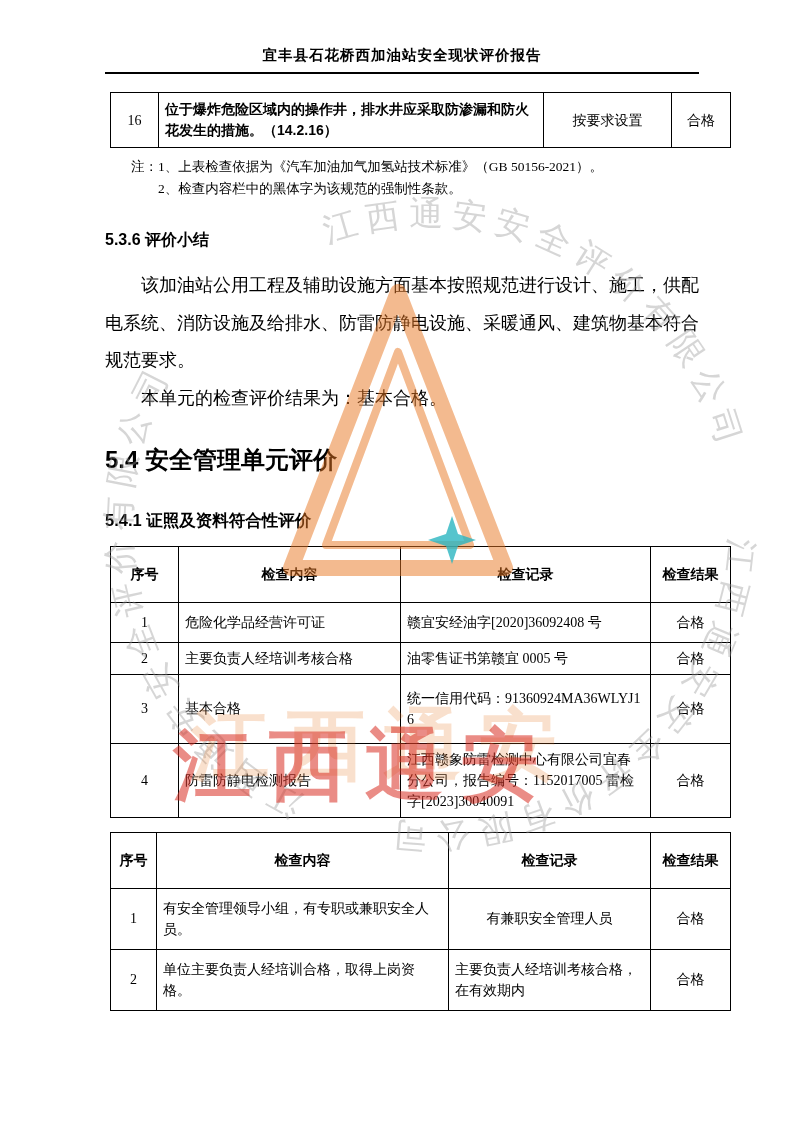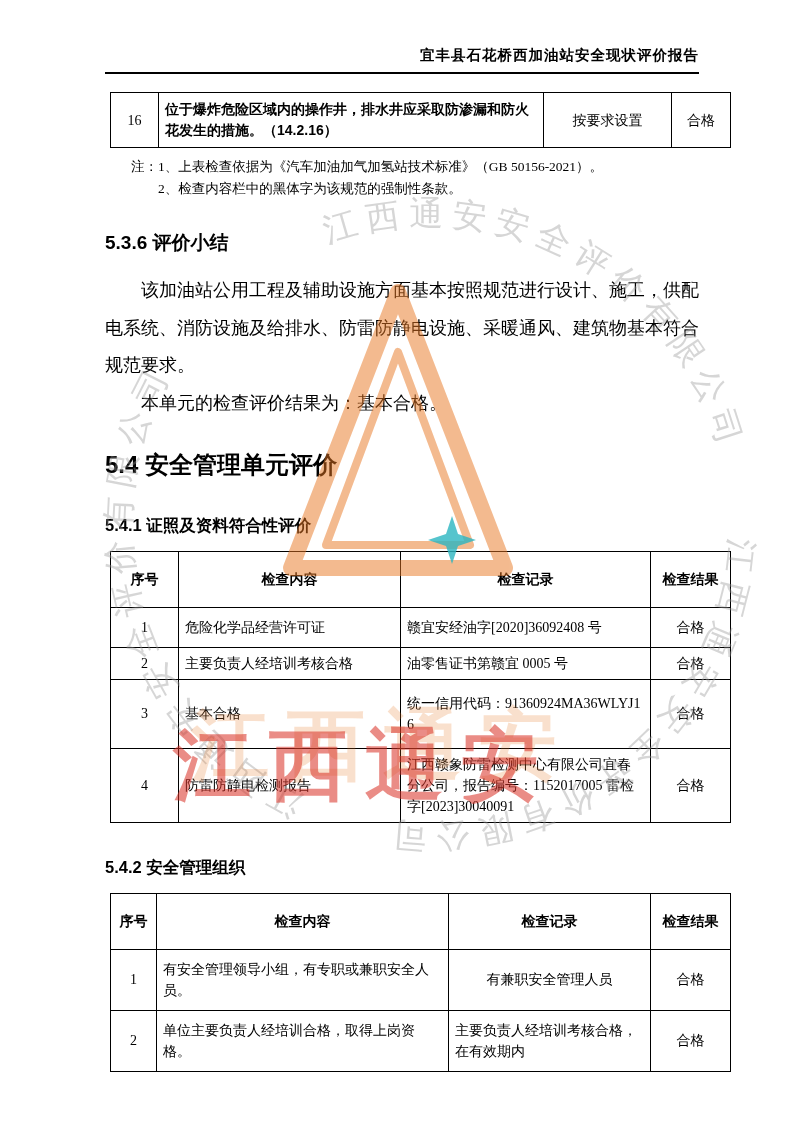--- a/index.html
+++ b/index.html
@@ -5,37 +5,37 @@
   * { margin:0; padding:0; box-sizing:border-box; }
   html,body { background:#ffffff; }
   .page {
     position:relative; width:800px; height:1131px; background:#fff;
     overflow:hidden; color:#000;
     font-family:"Liberation Serif","DejaVu Serif",serif;
   }
   .content { position:relative; z-index:1; padding:46px 101px 0 105px; }
 
   .page-header {
-    text-align:right; font-weight:bold; font-size:14.5px; letter-spacing:1px;
+    text-align:center; font-weight:bold; font-size:14.5px; letter-spacing:1px;
     padding-bottom:7px; border-bottom:2.5px solid #000;
   }
 
   .tbl { border-collapse:collapse; table-layout:fixed; width:620px; margin-left:5px; }
   .tbl td, .tbl th { border:1px solid #000; font-size:14px; line-height:1.5; padding:5px 6px; vertical-align:middle; word-break:break-all; }
   .tbl th { font-family:"Liberation Sans","DejaVu Sans",sans-serif; font-weight:bold; text-align:center; padding:17px 3px; }
   .c { text-align:center; }
   .mandatory { font-weight:bold; font-family:"Liberation Sans","DejaVu Sans",sans-serif; }
 
   .tbl-cont { margin-top:18px; }
   .tbl-cont td { padding:6px; }
 
   .notes { margin:8px 0 0 26px; font-size:13.5px; line-height:1.62; }
   .note2 { padding-left:2em; }
 
-  .h536 { margin-top:30px; font-family:"Liberation Sans","DejaVu Sans",sans-serif; font-size:19px; font-weight:bold; }
+  .h536 { margin-top:30px; font-family:"Liberation Sans","DejaVu Sans",sans-serif; font-size:16px; font-weight:bold; }
   .body-para { margin-top:16px; font-size:18px; line-height:2.1; text-align:justify; text-indent:2em; }
   .body-para.tight { margin-top:0; }
   .h54  { margin-top:26px; font-family:"Liberation Sans","DejaVu Sans",sans-serif; font-size:24px; font-weight:bold; }
   .h541, .h542 { margin-top:34px; font-family:"Liberation Sans","DejaVu Sans",sans-serif; font-size:16.5px; font-weight:bold; }
   .tbl-data { margin-top:14px; }
   .tall > td { padding-top:13px; padding-bottom:13px; }
   .r1pad > td { padding-top:9px; padding-bottom:9px; }
   .tbl3 tbody tr:first-child td:nth-child(3) { text-align:center;margin-top:44px; }
 
   .page-footer {
@@ -141,21 +141,20 @@
         </tr>
         <tr>
           <td class="c">4</td>
           <td>防雷防静电检测报告</td>
           <td>江西赣象防雷检测中心有限公司宜春分公司，报告编号：1152017005 雷检字[2023]30040091</td>
           <td class="c">合格</td>
         </tr>
       </tbody>
     </table>
 
-    <h3 class="h542">5.4.2 安全管理组织</h3>
     <table class="tbl tbl-data tbl3">
       <colgroup>
           <col style="width:46px">
           <col style="width:292px">
           <col style="width:202px">
           <col style="width:80px">
         </colgroup>
       <thead>
         <tr>
           <th>序号</th>

